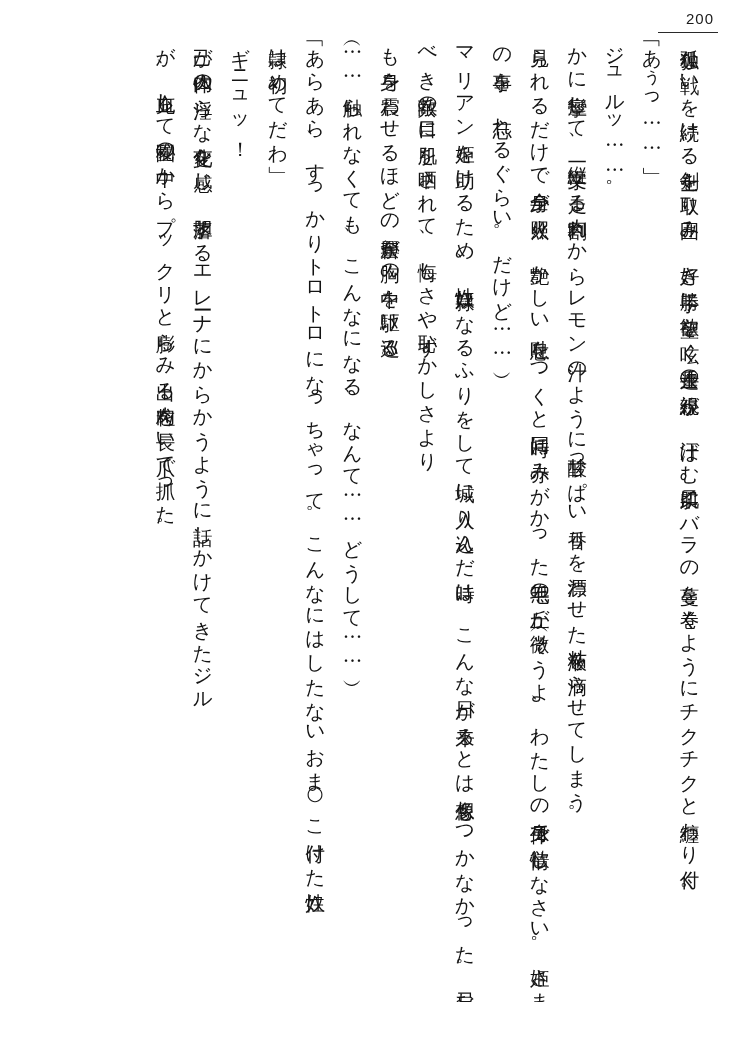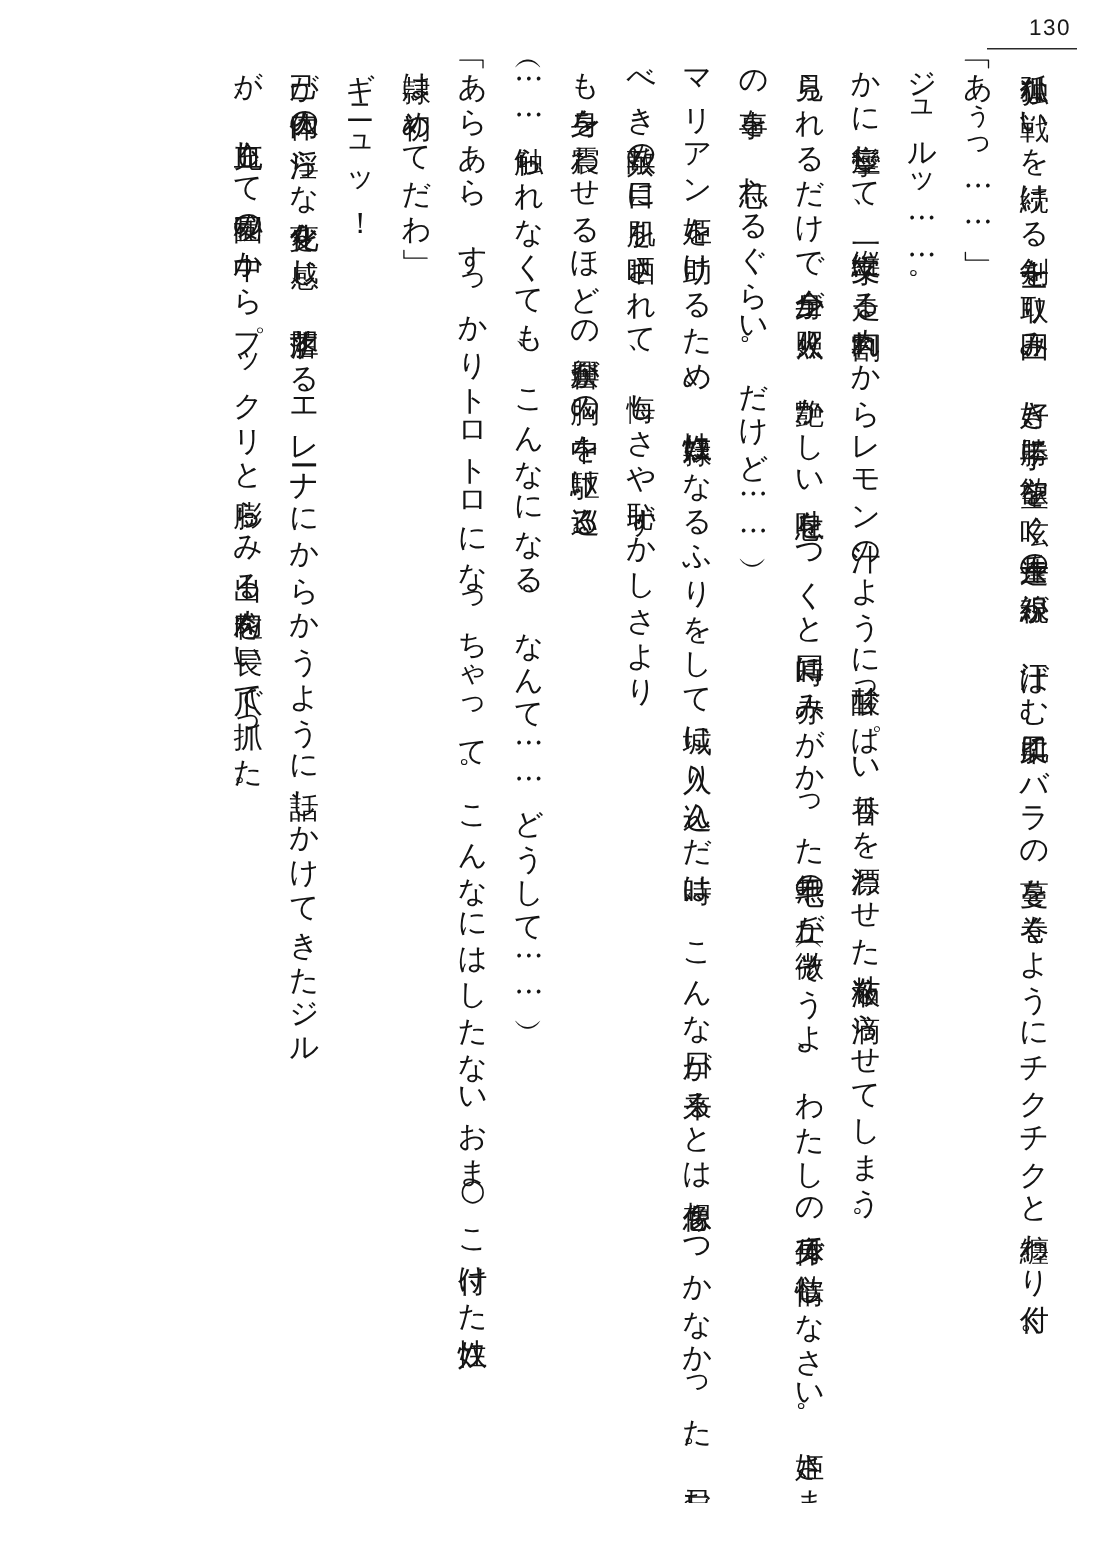--- a/index.html
+++ b/index.html
@@ -54,21 +54,21 @@
   }
   .indent1 {
     text-indent: 1em;
   }
 </style>
 </head>
 <body>
 
 <div class="page">
 
-  <div class="page-number">130</div>
+  <div class="page-number">200</div>
   <div class="rule"></div>
 
   <div class="body-text">
     <p class="para">孤独な戦いを続ける剣士を取り囲み、好き勝手に欲望を呟く兵士達の視線が、汗ばむ柔肌にバラの蔓を巻くようにチクチクと纏わり付く。</p>
     <p class="para indent1">「あぅっ……」</p>
     <p class="para indent1">ジュルッ……。</p>
     <p class="para">かに痙攣して、縦一文字に走る肉割れからレモン汁のように甘酸っぱい香りを漂わせた粘液を滴らせてしまう。</p>
     <p class="para indent1">見られるだけで全身が火照り、艶かしい吐息をつくと同時に赤みがかった無毛の丘が微（そうよ、わたしの身体で欲情しなさい。姫さまの事を、忘れるぐらい。だけど……）</p>
     <p class="para indent1">マリアン姫を助けるため、性奴隷になるふりをして城に入り込んだ時は、こんな日が来るとは想像もつかなかった。忌むべき敵兵の目に肌を晒されて、悔しさや恥ずかしさより</p>
     <p class="para">も身を震わせるほどの興奮が胸の中を駆け巡る。</p>

